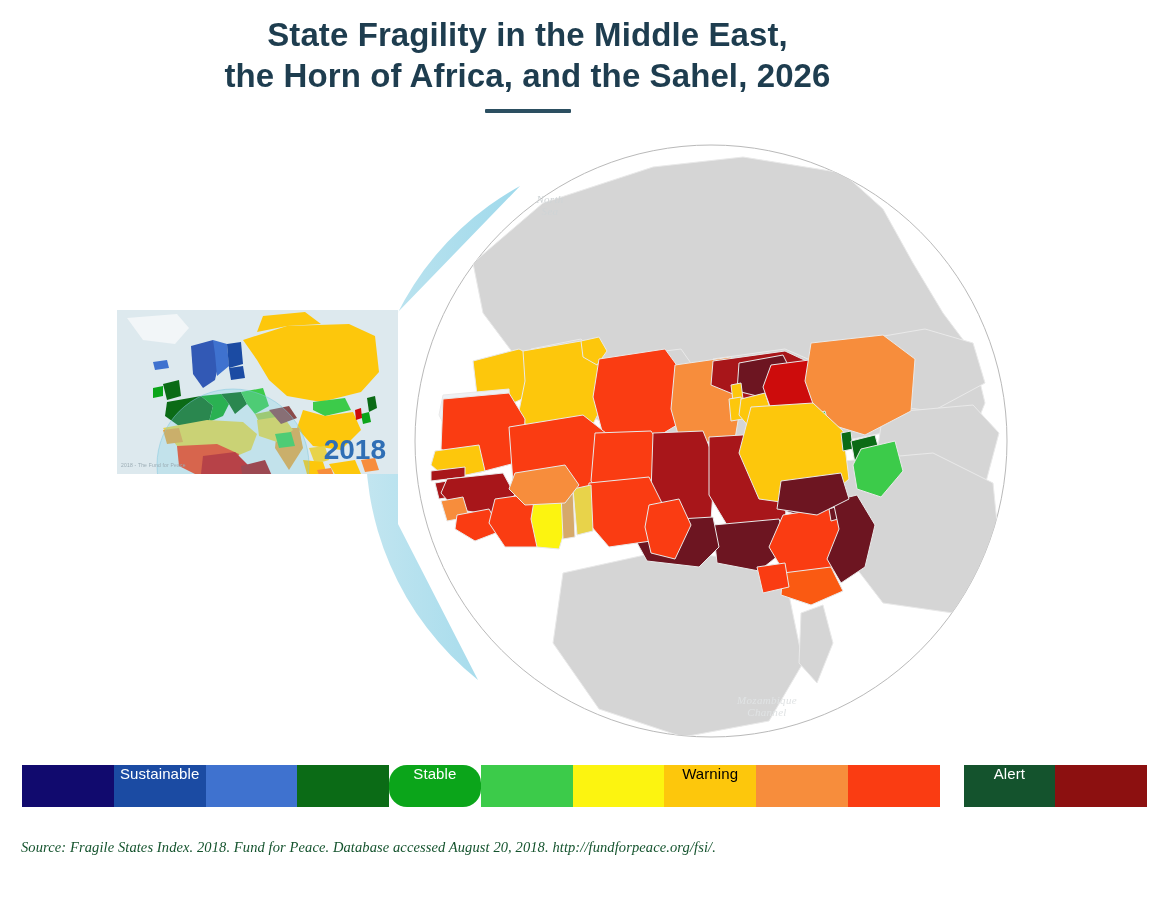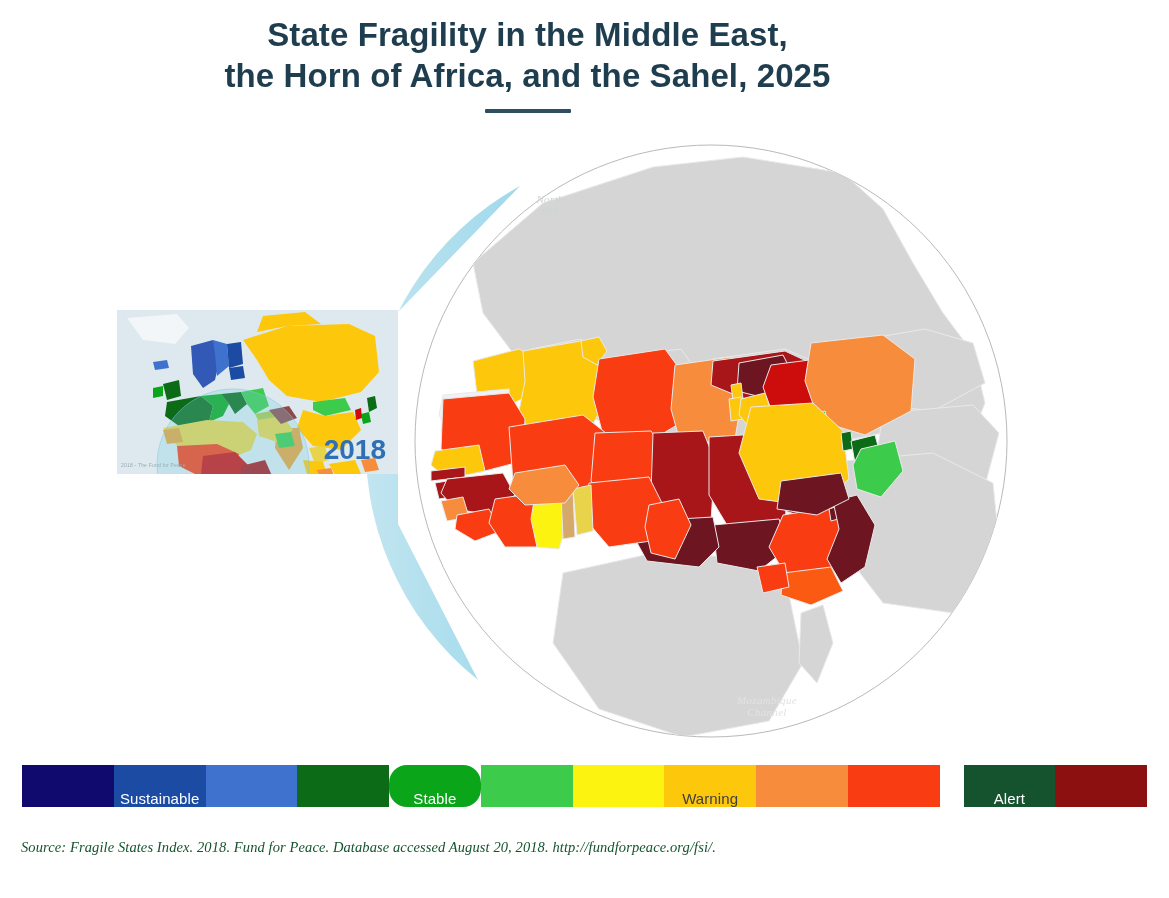--- a/index.html
+++ b/index.html
@@ -57,41 +57,41 @@
   #lbl-north-sea{left:520px;top:193px;width:60px;}
   #lbl-moz{left:722px;top:694px;width:90px;color:#e0e3e4;}
 
   
   .legend{
     position:absolute;left:22px;top:765px;width:1125px;height:42px;
     display:flex;
   }
   .legend-seg{
     flex:1 1 0;height:100%;position:relative;
-    display:flex;align-items:flex-end;justify-content:center;
+    display:flex;align-items:flex-start;justify-content:center;
   }
   .legend-seg span{
     font-size:15px;font-weight:normal;letter-spacing:.1px;
   }
 
   
   .source{
     position:absolute;left:21px;top:839px;
     font-family:"Liberation Serif", serif;
     font-style:italic;font-size:14.5px;color:#14532d;letter-spacing:.1px;
   }
 </style>
 </head>
 <body>
 
 <div id="stage">
 
   <div class="title-block">
     <span class="title-line" style="color: rgb(30, 61, 79);">State Fragility in the Middle East,</span>
-    <span class="title-line" style="color: rgb(30, 61, 79);">the Horn of Africa, and the Sahel, 2025</span>
+    <span class="title-line" style="color: rgb(30, 61, 79);">the Horn of Africa, and the Sahel, 2026</span>
     <div class="title-rule"></div>
   </div>
 
   <svg class="cone" viewBox="0 0 1169 898">
     <defs>
       <linearGradient id="coneGrad" x1="0" y1="0" x2="1" y2="0">
         <stop offset="0%" stop-color="#bfe4ef" stop-opacity="0.95"></stop>
         <stop offset="100%" stop-color="#8fd3e8" stop-opacity="0.85"></stop>
       </linearGradient>
     </defs>
@@ -311,21 +311,21 @@
     <div class="legend-seg" style="background: rgb(11, 165, 26); border-radius: 18px;">
         <span style="color: rgb(255, 255, 255);">Stable</span>
       </div>
     <div class="legend-seg" style="background: rgb(60, 203, 74);">
         <span style="color: rgb(255, 255, 255);"></span>
       </div>
     <div class="legend-seg" style="background: rgb(252, 244, 16);">
         <span style="color: rgb(30, 61, 79);"></span>
       </div>
     <div class="legend-seg" style="background: rgb(253, 199, 12);">
-        <span style="color: #404040;">Warning</span>
+        <span style="color: #000000;">Warning</span>
       </div>
     <div class="legend-seg" style="background: rgb(247, 141, 60);">
         <span style="color: rgb(255, 255, 255);"></span>
       </div>
     <div class="legend-seg" style="background: rgb(250, 60, 18);">
         <span style="color: rgb(255, 255, 255);"></span>
       </div>
     <div class="legend-seg" style="background: #14532d; margin-left: 24px;">
         <span style="color: rgb(255, 255, 255);">Alert</span>
       </div>

